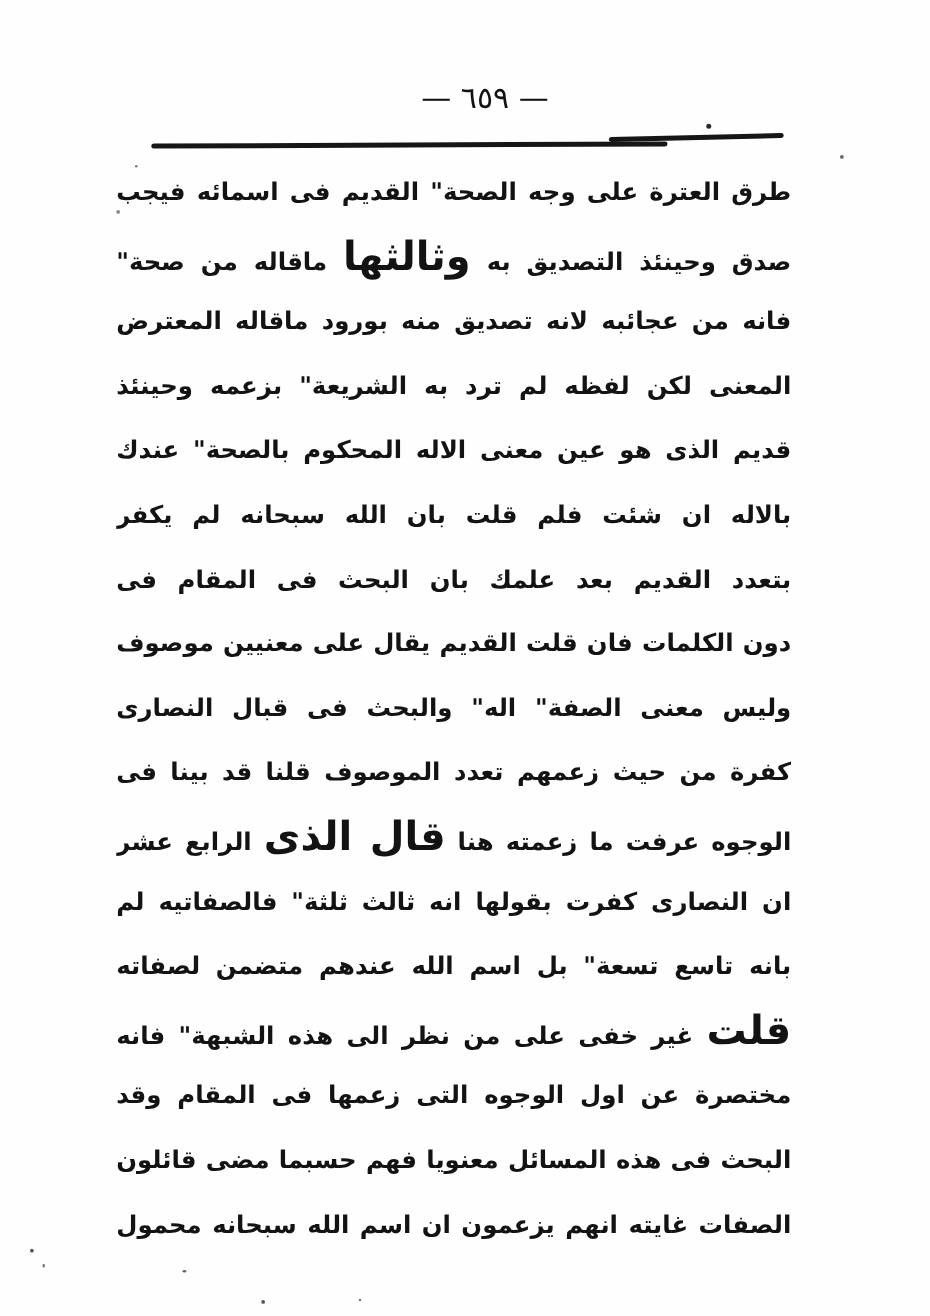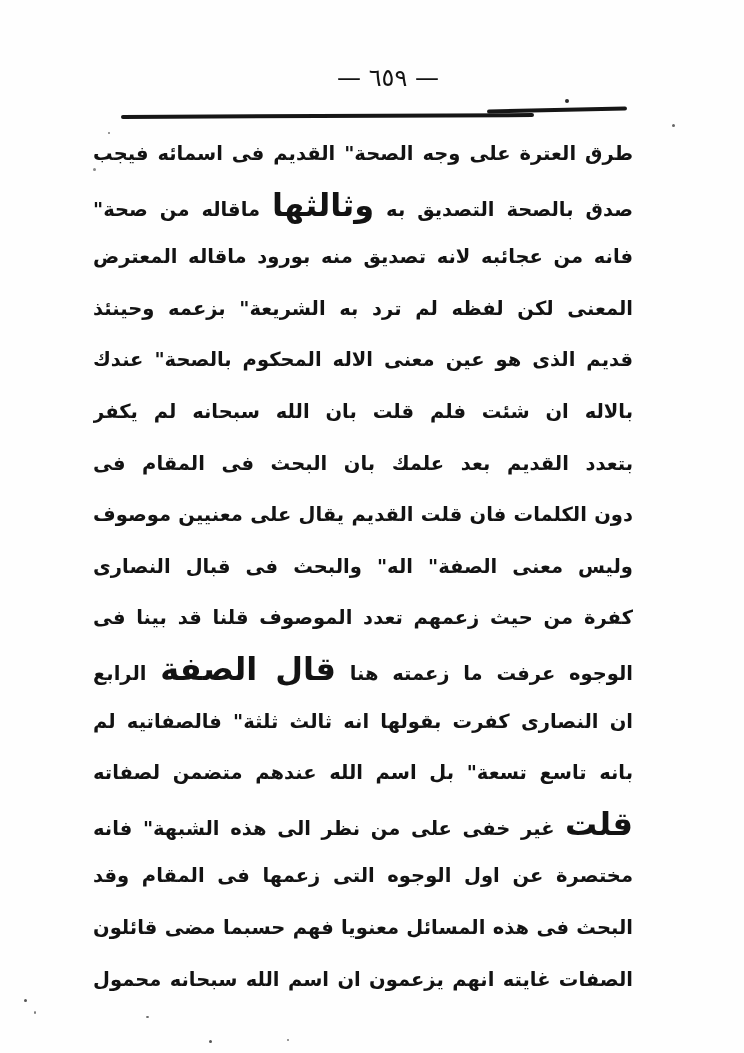--- a/index.html
+++ b/index.html
@@ -48,30 +48,30 @@
 
 <div class="page">
 
   <div class="page-number">— ٦٥٩ —</div>
 
   <div class="rule-a"></div>
   <div class="rule-b"></div>
 
   <div class="text-block" style="color: rgb(19, 19, 19);">
       <div class="line"><span>طرق العترة على وجه الصحة" القديم فى اسمائه فيجب على من</span></div>
-      <div class="line"><span>صدق بالصحة التصديق به </span><span class="big">وثالثها</span><span> ماقاله من صحة" المعنى</span></div>
+      <div class="line"><span>صدق وحينئذ التصديق به </span><span class="big">وثالثها</span><span> ماقاله من صحة" المعنى</span></div>
       <div class="line"><span>فانه من عجائبه لانه تصديق منه بورود ماقاله المعترض من حيث</span></div>
       <div class="line"><span>المعنى لكن لفظه لم ترد به الشريعة" بزعمه وحينئذ فيقال له فمعنى</span></div>
       <div class="line"><span>قديم الذى هو عين معنى الاله المحكوم بالصحة" عندك فانت عبرت عنه</span></div>
       <div class="line"><span>بالاله ان شئت فلم قلت بان الله سبحانه لم يكفر النصارى لقولهم</span></div>
       <div class="line"><span>بتعدد القديم بعد علمك بان البحث فى المقام فى المعانى</span></div>
       <div class="line"><span>دون الكلمات فان قلت القديم يقال على معنيين موصوف وصفة</span></div>
       <div class="line"><span>وليس معنى الصفة" اله" والبحث فى قبال النصارى وكونهم</span></div>
       <div class="line"><span>كفرة من حيث زعمهم تعدد الموصوف قلنا قد بينا فى اول</span></div>
-      <div class="line"><span>الوجوه عرفت ما زعمته هنا </span><span class="big">قال الصفة</span><span> الرابع عشر هب</span></div>
+      <div class="line"><span>الوجوه عرفت ما زعمته هنا </span><span class="big">قال الذى</span><span> الرابع عشر هب</span></div>
       <div class="line"><span>ان النصارى كفرت بقولها انه ثالث ثلثة" فالصفاتيه لم تقل</span></div>
       <div class="line"><span>بانه تاسع تسعة" بل اسم الله عندهم متضمن لصفاته انتهى ملخصا</span></div>
       <div class="line"><span class="big">قلت</span><span> غير خفى على من نظر الى هذه الشبهة" فانه يجدها عبارة</span></div>
       <div class="line"><span>مختصرة عن اول الوجوه التى زعمها فى المقام وقد عرفت كون</span></div>
       <div class="line"><span>البحث فى هذه المسائل معنويا فهم حسبما مضى قائلون بقدم</span></div>
       <div class="line"><span>الصفات غايته انهم يزعمون ان اسم الله سبحانه محمول لموصوف</span></div>
     </div>
 
   <div class="speck s1"></div>
   <div class="speck s2"></div>

